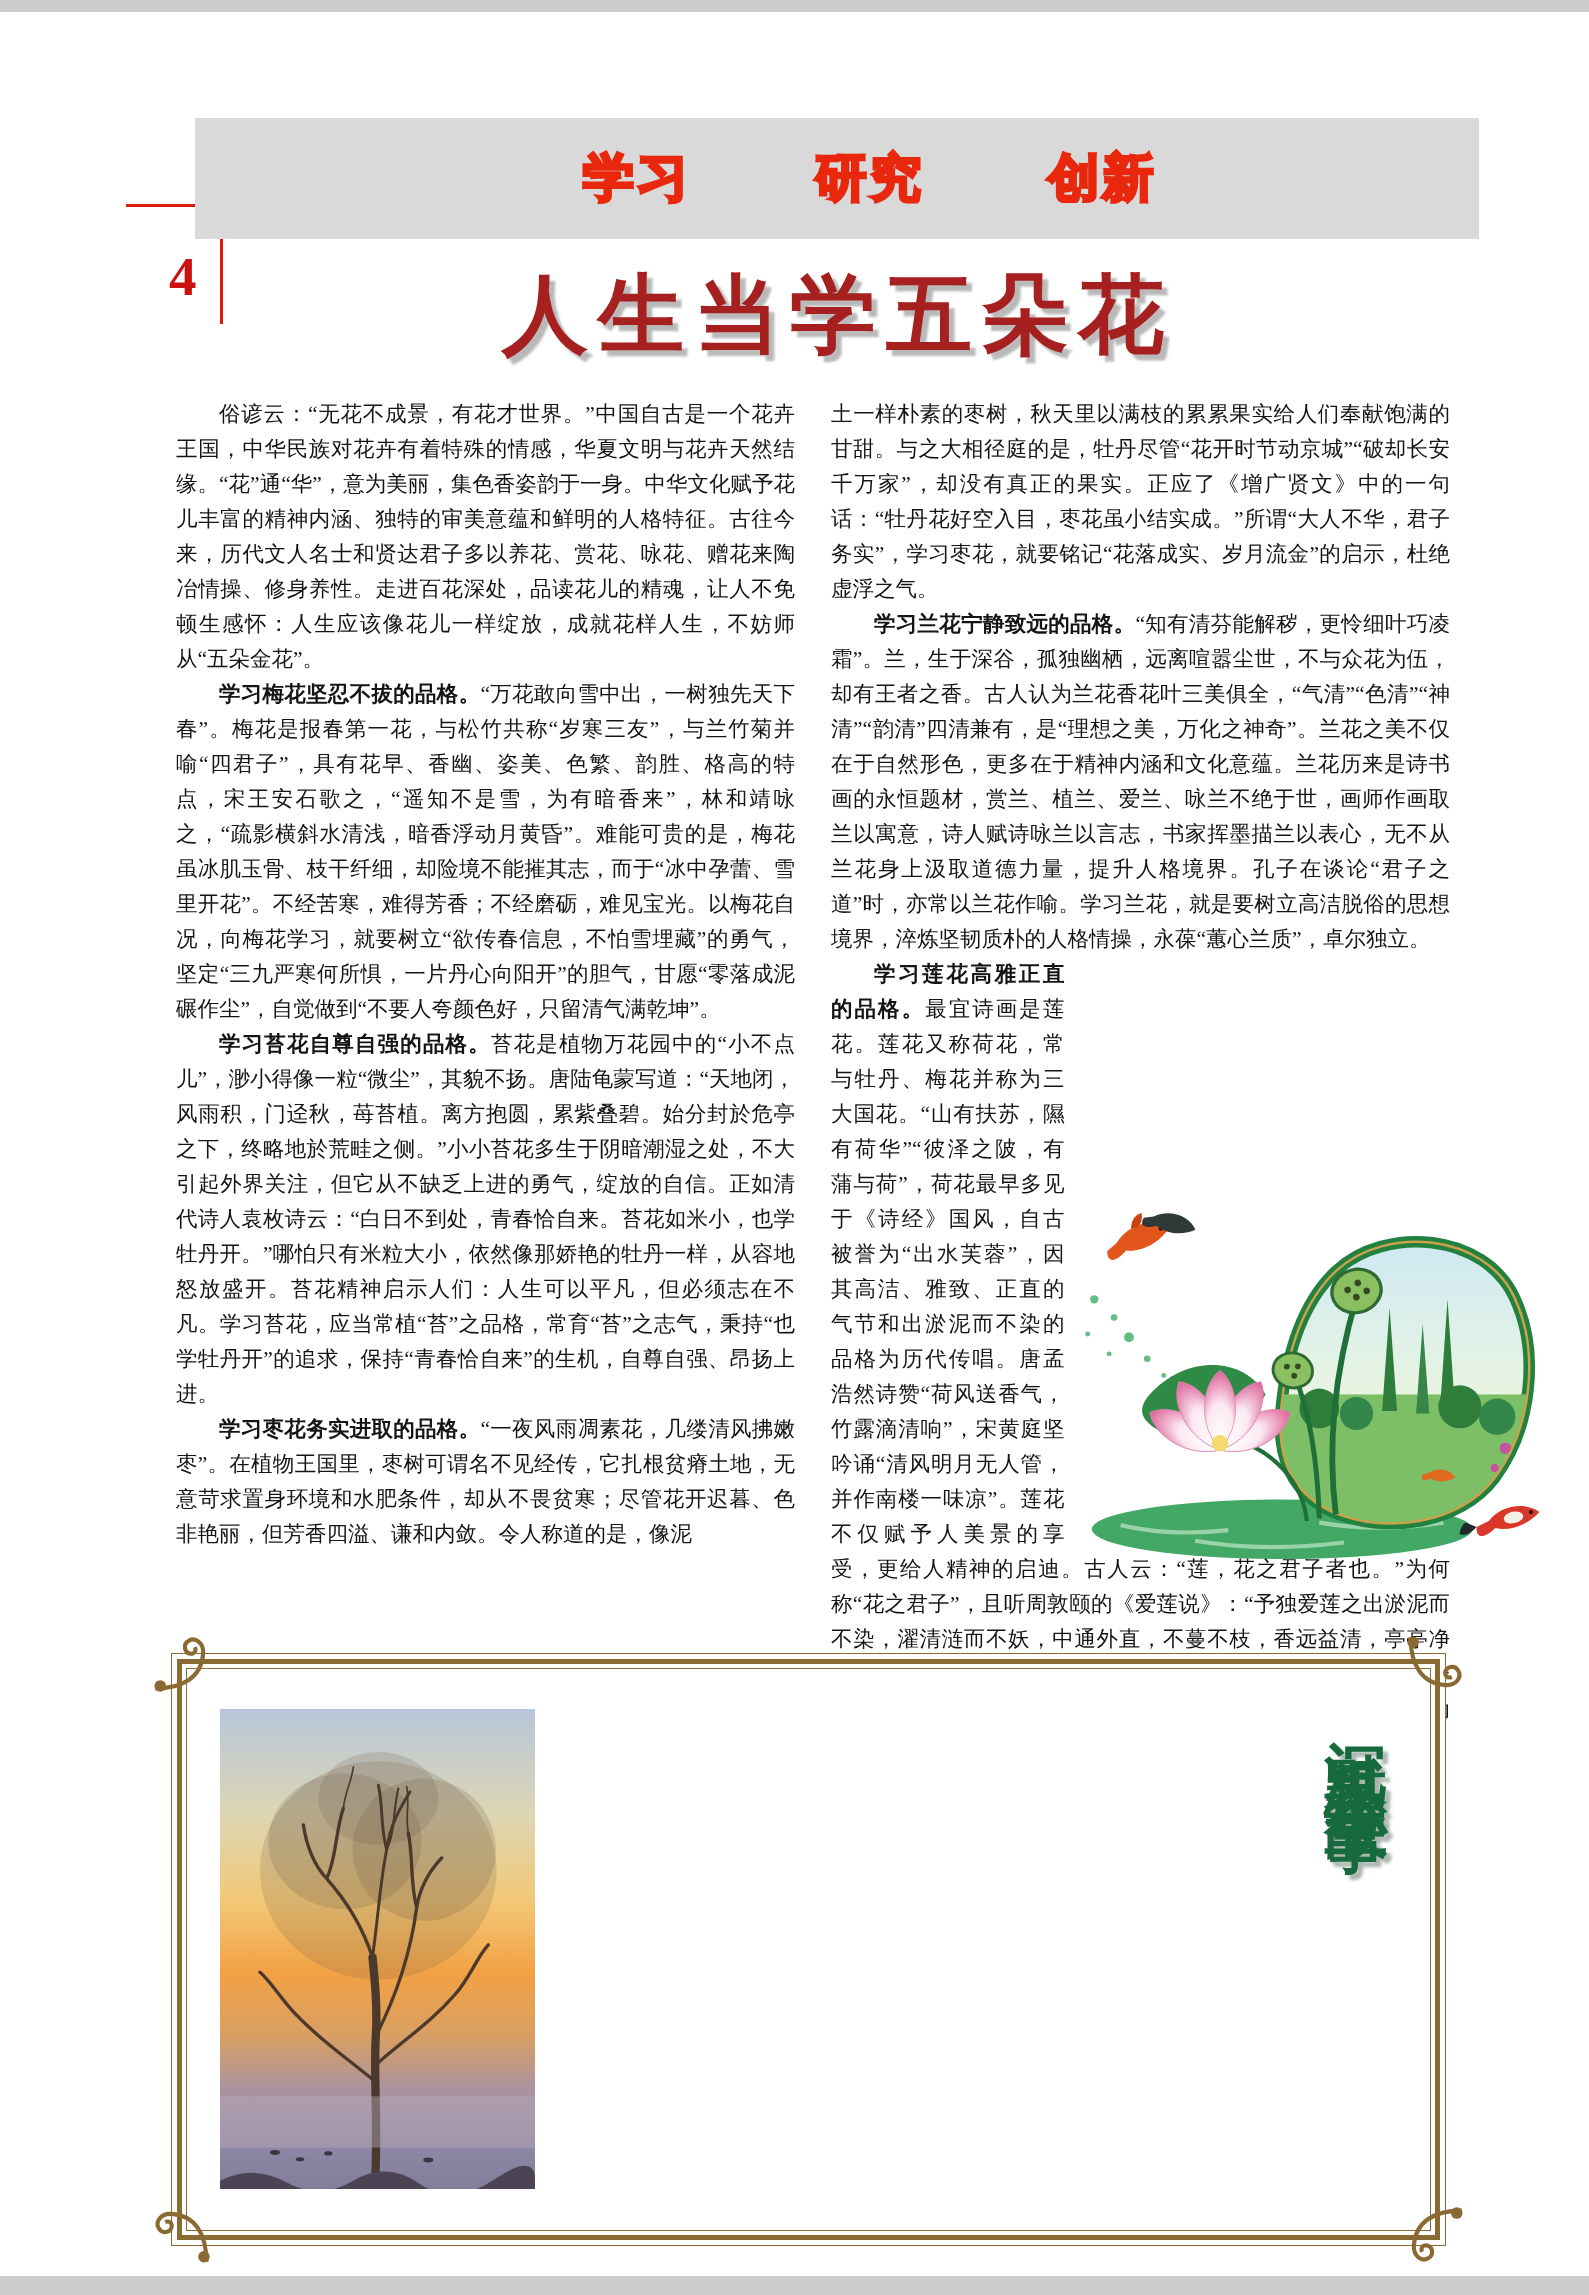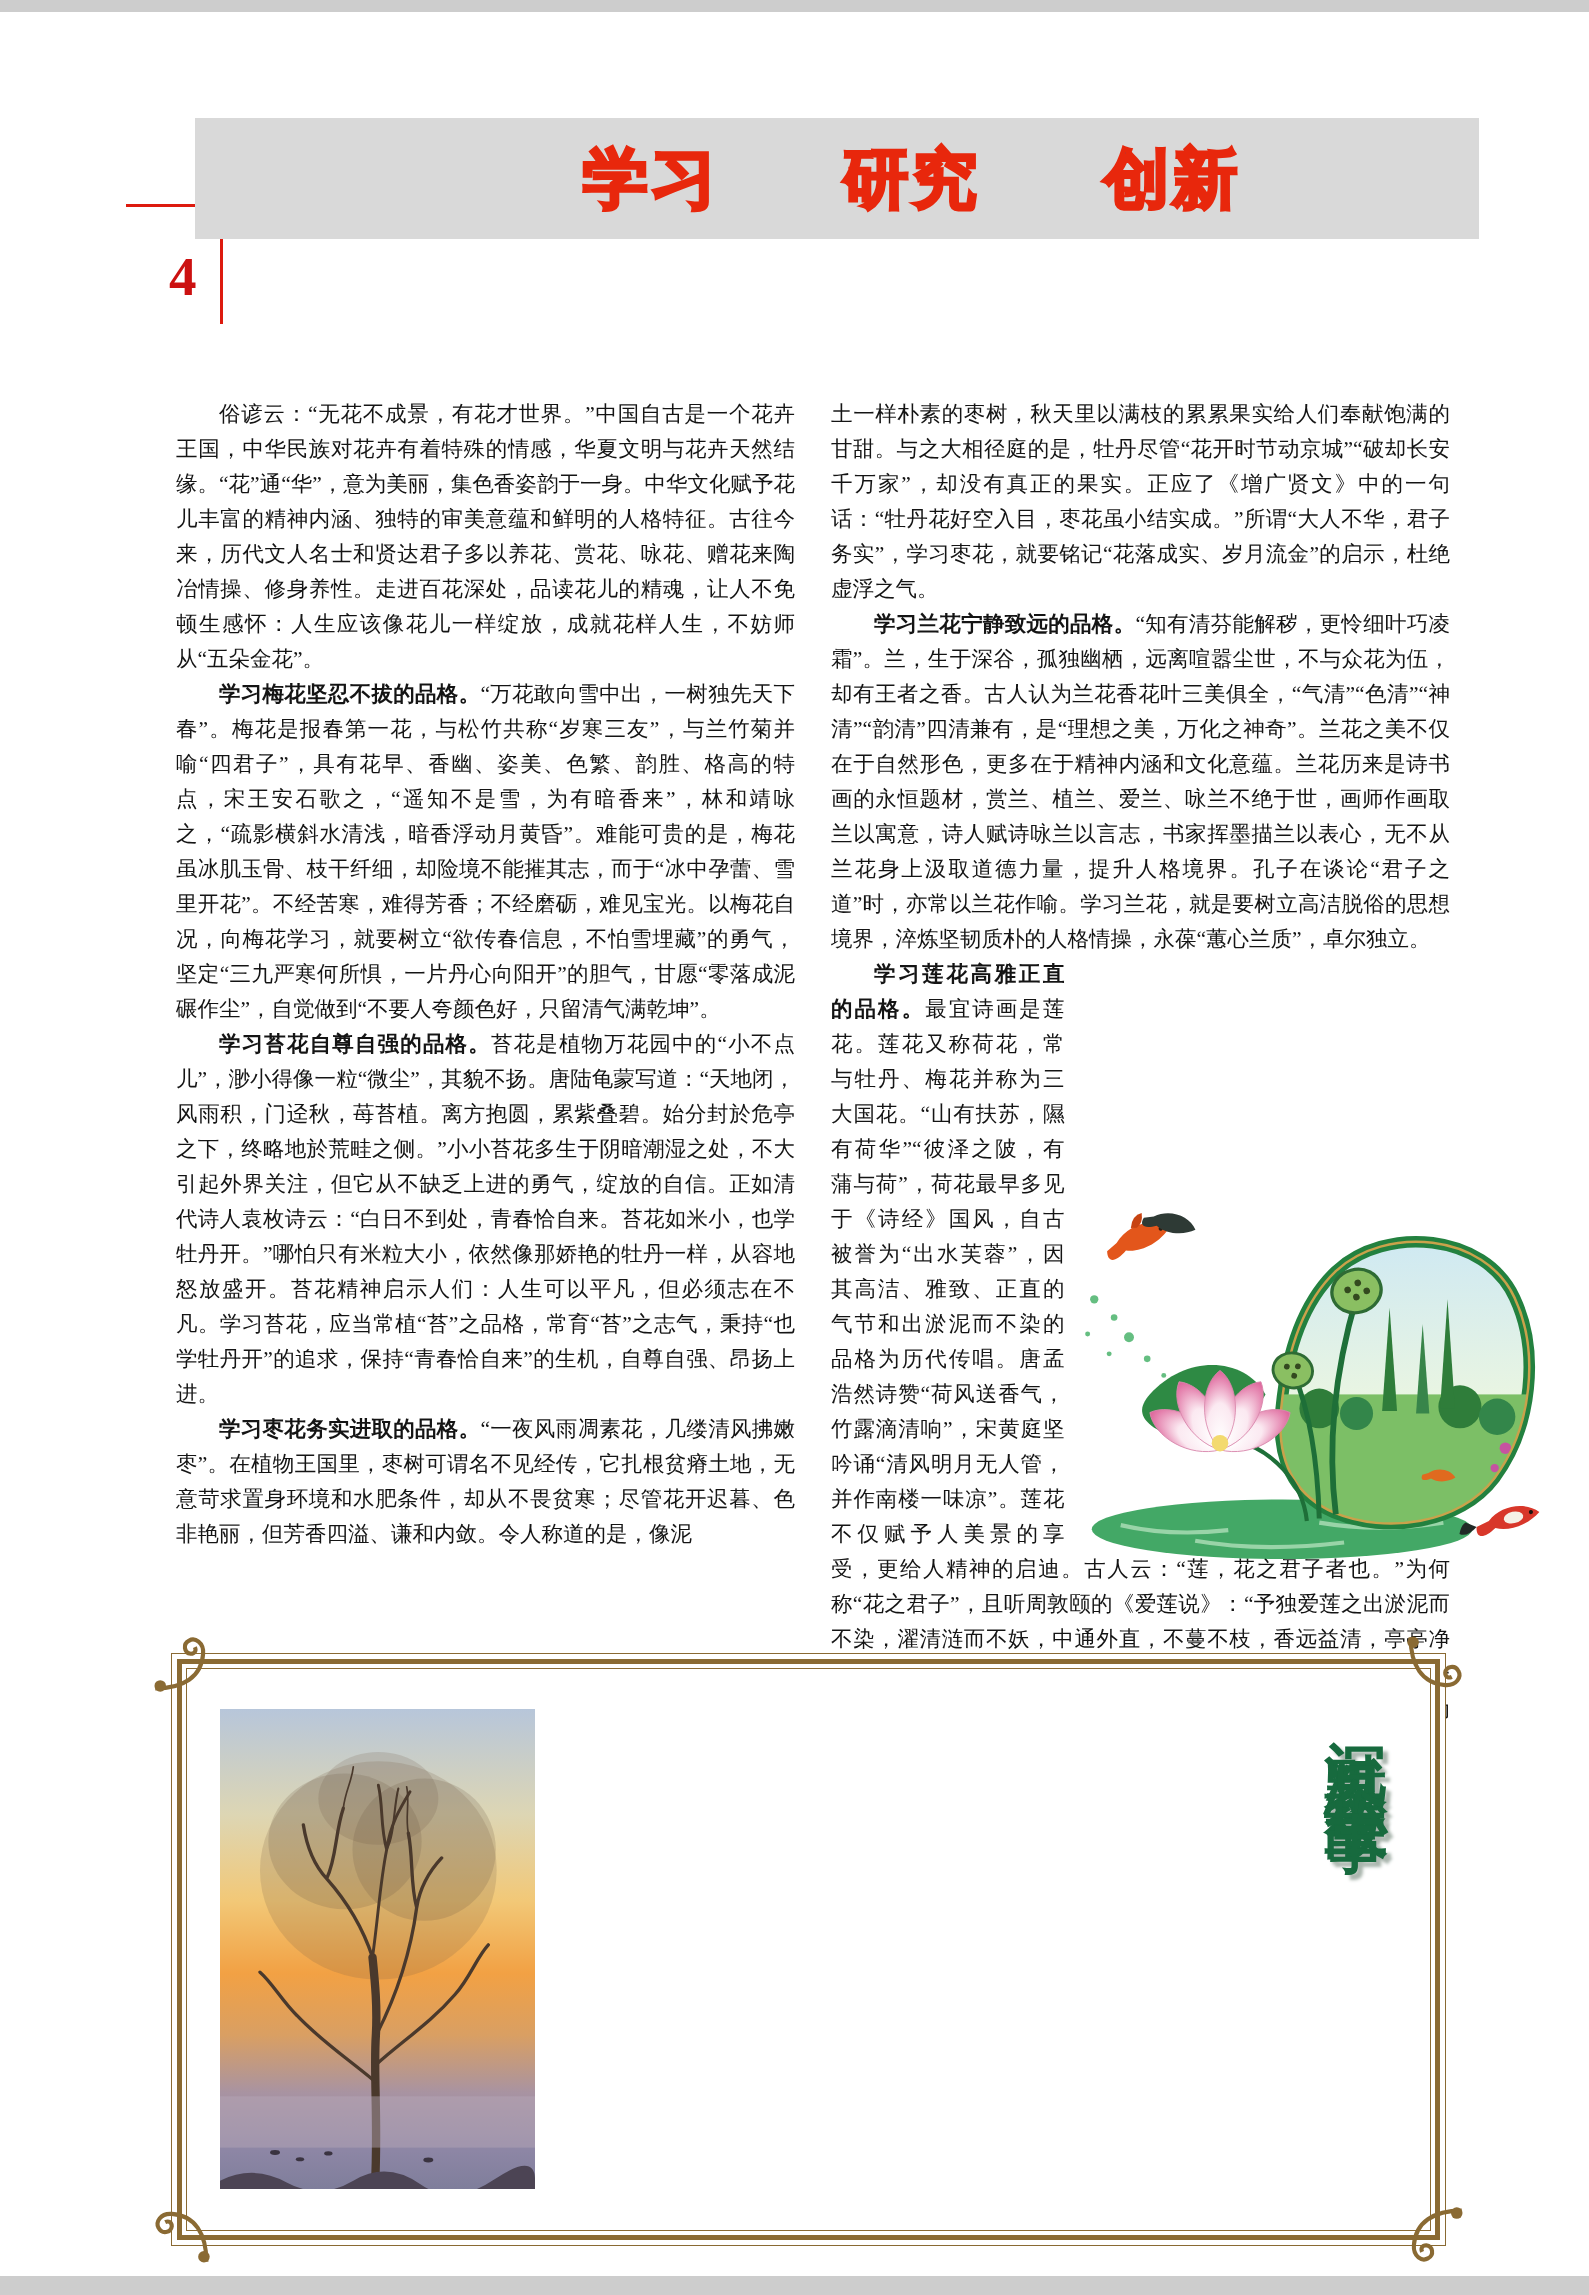--- a/index.html
+++ b/index.html
@@ -11,21 +11,21 @@
 
   
   .crossv{position:absolute;left:220px;top:139px;width:2.5px;height:185px;background:#dd1a0e;}
   .crossh{position:absolute;left:126px;top:204px;width:128px;height:2.5px;background:#dd1a0e;}
   .pagenum{position:absolute;left:169px;top:245px;font-size:55px;font-weight:bold;color:#cc1111;
            font-family:"Liberation Serif",serif;}
 
   
   .banner{position:absolute;left:195px;top:118px;width:1284px;height:121px;background:#d9d9d9;
           display:flex;align-items:center;gap:124px;padding-left:388px;box-sizing:border-box;}
-  .bw{font-family:"Liberation Sans","DejaVu Sans",sans-serif;font-weight:bold;font-size:65px;
+  .bw{font-family:"Liberation Sans","DejaVu Sans",sans-serif;font-weight:bold;font-size:51px;
       color:#0369a1;-webkit-text-stroke:3.3px #e8270c;letter-spacing:3.3px;}
 
   
   .headline{position:absolute;left:0;top:262px;width:1590px;text-align:center;margin:0;
             padding-left:86px;box-sizing:border-box;
             font-family:"DejaVu Serif","Liberation Serif",serif;font-weight:bold;
             font-size:86px;line-height:1.2;color:#a5201f;letter-spacing:10px;
             text-shadow:5.8px 5.8px 2.5px #b9b9b9;}
 
   
@@ -75,20 +75,21 @@
   <div class="crossv"></div>
   <div class="crossh"></div>
   <div class="pagenum">4</div>
 
   <div class="banner">
     <span class="bw">学习</span>
     <span class="bw">研究</span>
     <span class="bw">创新</span>
   </div>
 
+  <h1 class="headline">人生当学五朵花</h1>
 
   <div class="col col1">
     <p><span>俗谚云：“无花不成景，有花才世界。”中国自古是一个花卉王国，中华民族对花卉有着特殊的情感，华夏文明与花卉天然结缘。“花”通“华”，意为美丽，集色香姿韵于一身。中华文化赋予花儿丰富的精神内涵、独特的审美意蕴和鲜明的人格特征。古往今来，历代文人名士和贤达君子多以养花、赏花、咏花、赠花来陶冶情操、修身养性。走进百花深处，品读花儿的精魂，让人不免顿生感怀：人生应该像花儿一样绽放，成就花样人生，不妨师从“五朵金花”。</span></p>
     <p><span class="lead">学习梅花坚忍不拔的品格。</span><span>“万花敢向雪中出，一树独先天下春”。梅花是报春第一花，与松竹共称“岁寒三友”，与兰竹菊并喻“四君子”，具有花早、香幽、姿美、色繁、韵胜、格高的特点，宋王安石歌之，“遥知不是雪，为有暗香来”，林和靖咏之，“疏影横斜水清浅，暗香浮动月黄昏”。难能可贵的是，梅花虽冰肌玉骨、枝干纤细，却险境不能摧其志，而于“冰中孕蕾、雪里开花”。不经苦寒，难得芳香；不经磨砺，难见宝光。以梅花自况，向梅花学习，就要树立“欲传春信息，不怕雪埋藏”的勇气，坚定“三九严寒何所惧，一片丹心向阳开”的胆气，甘愿“零落成泥碾作尘”，自觉做到“不要人夸颜色好，只留清气满乾坤”。</span></p>
     <p><span class="lead">学习苔花自尊自强的品格。</span><span>苔花是植物万花园中的“小不点儿”，渺小得像一粒“微尘”，其貌不扬。唐陆龟蒙写道：“天地闭，风雨积，门迳秋，苺苔植。离方抱圆，累紫叠碧。始分封於危亭之下，终略地於荒畦之侧。”小小苔花多生于阴暗潮湿之处，不大引起外界关注，但它从不缺乏上进的勇气，绽放的自信。正如清代诗人袁枚诗云：“白日不到处，青春恰自来。苔花如米小，也学牡丹开。”哪怕只有米粒大小，依然像那娇艳的牡丹一样，从容地怒放盛开。苔花精神启示人们：人生可以平凡，但必须志在不凡。学习苔花，应当常植“苔”之品格，常育“苔”之志气，秉持“也学牡丹开”的追求，保持“青春恰自来”的生机，自尊自强、昂扬上进。</span></p>
     <p><span class="lead">学习枣花务实进取的品格。</span><span>“一夜风雨凋素花，几缕清风拂嫩枣”。在植物王国里，枣树可谓名不见经传，它扎根贫瘠土地，无意苛求置身环境和水肥条件，却从不畏贫寒；尽管花开迟暮、色非艳丽，但芳香四溢、谦和内敛。令人称道的是，像泥</span></p>
   </div>
 
   <div class="col col2">
     <p class="cont"><span>土一样朴素的枣树，秋天里以满枝的累累果实给人们奉献饱满的甘甜。与之大相径庭的是，牡丹尽管“花开时节动京城”“破却长安千万家”，却没有真正的果实。正应了《增广贤文》中的一句话：“牡丹花好空入目，枣花虽小结实成。”所谓“大人不华，君子务实”，学习枣花，就要铭记“花落成实、岁月流金”的启示，杜绝虚浮之气。</span></p>

